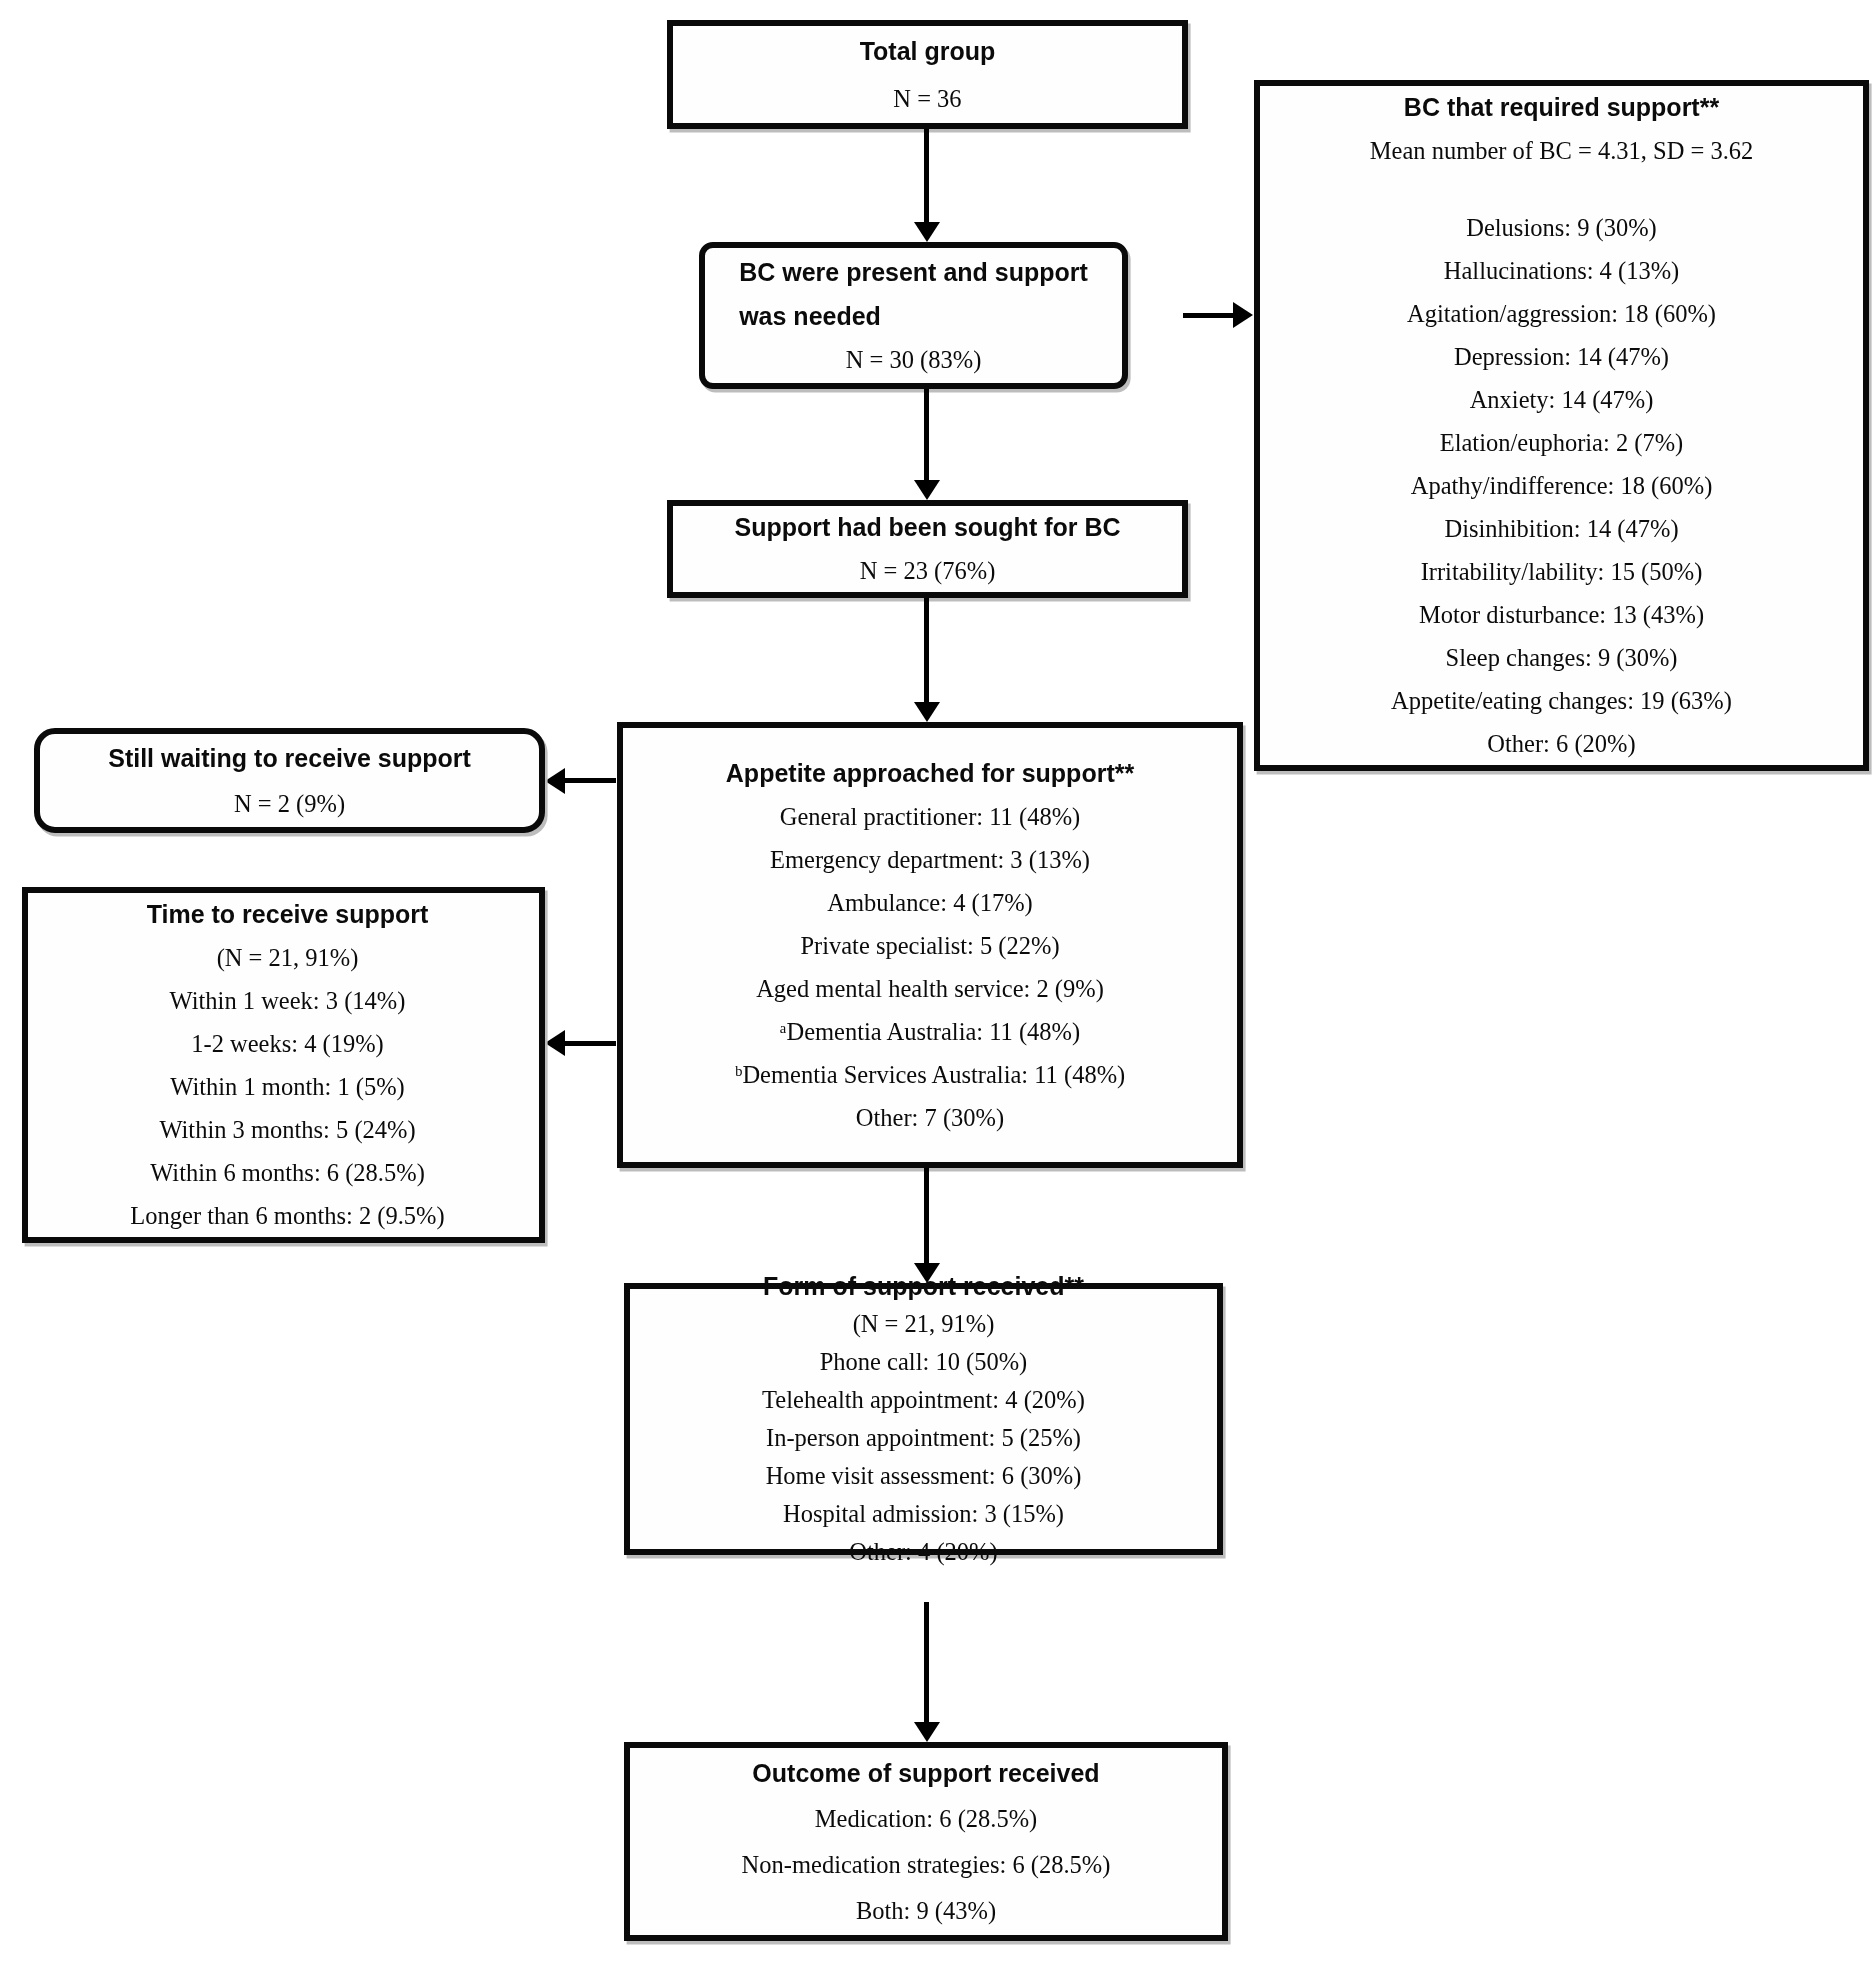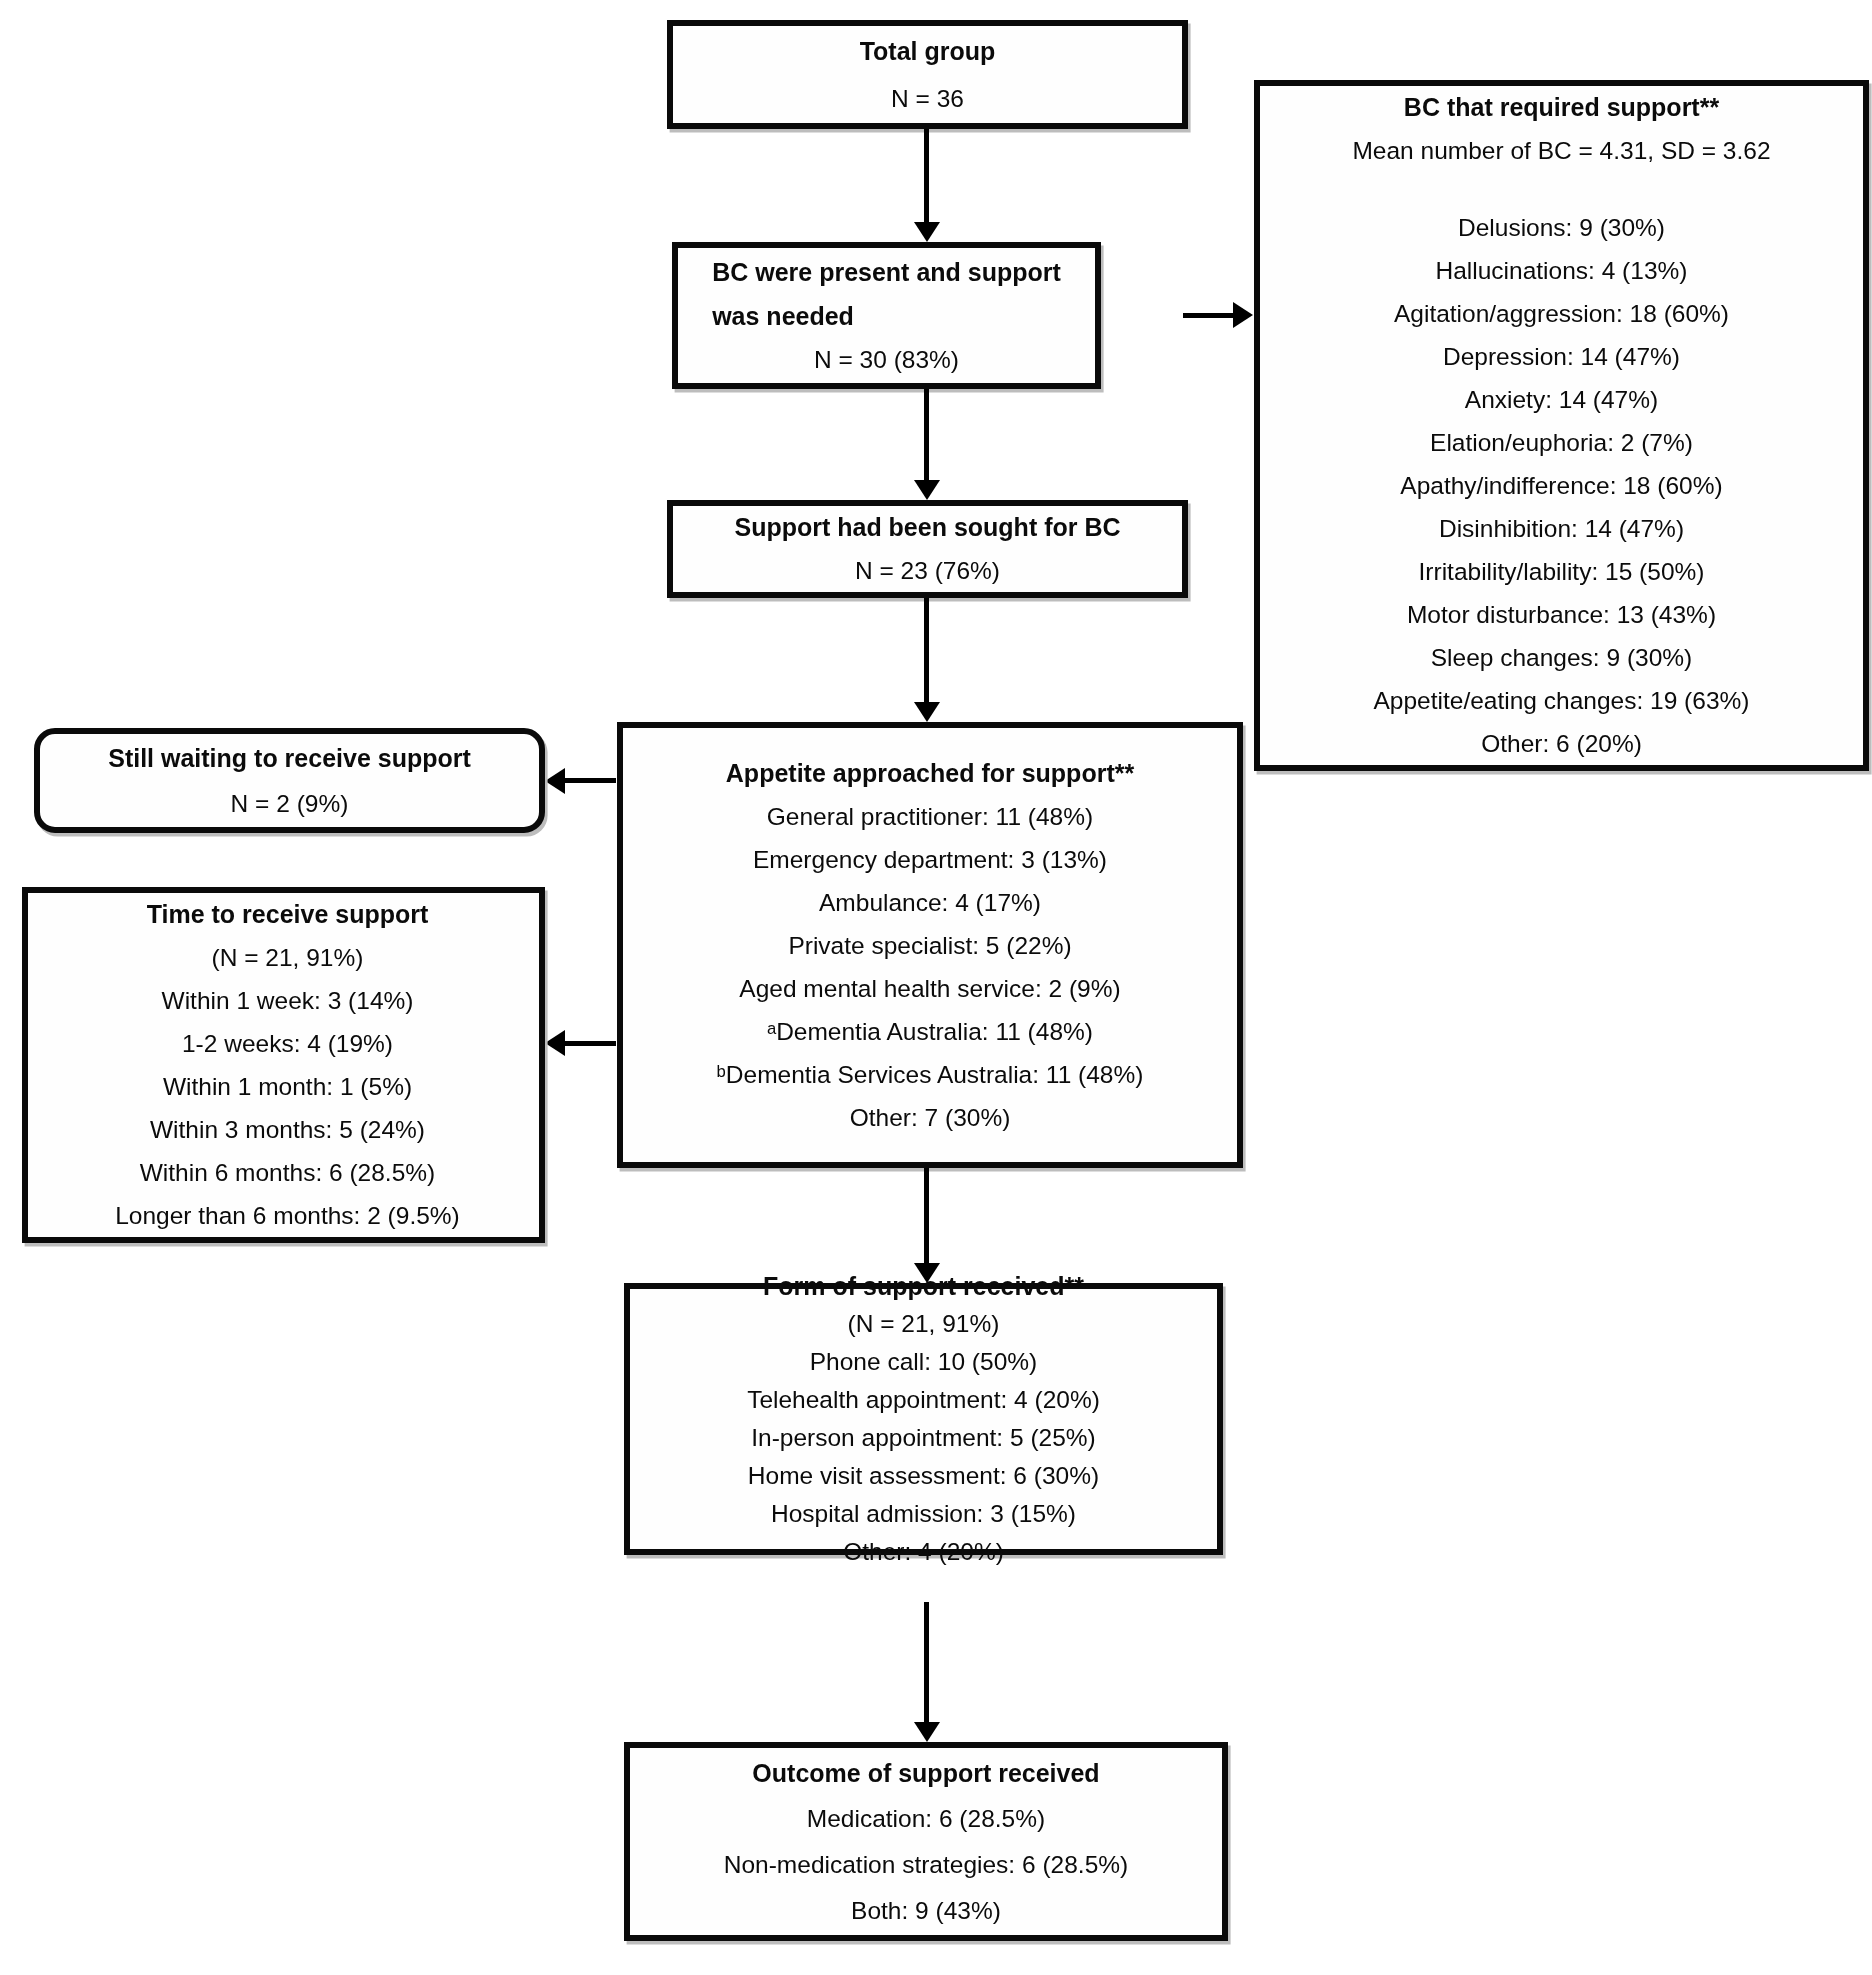--- a/index.html
+++ b/index.html
@@ -13,21 +13,21 @@
   .box{
     position:absolute;
     background:#fefefe;
     border:6.1px solid #0a0a0a;
     box-shadow:2.6px 3.5px 0 #bdbdbd;
     display:flex;flex-direction:column;
     align-items:center;justify-content:center;
     box-sizing:border-box;
   }
   .ttl{font-weight:bold;font-size:25px;white-space:pre-line;}
-  .txt{font-weight:normal;font-size:24.5px;white-space:pre-line;}
+  .txt{font-weight:normal;font-size:24.5px;white-space:pre-line;font-family:Liberation Serif, serif;}
   .lh108 .ttl,.lh108 .txt{line-height:47px;}
   .lh104 .ttl,.lh104 .txt{line-height:46px;}
   .lh100 .ttl,.lh100 .txt{line-height:44px;}
   .lh98  .ttl,.lh98  .txt{line-height:43px;}
   .lh97  .ttl,.lh97  .txt{line-height:43px;}
   .lh106 .ttl,.lh106 .txt{line-height:46px;}
   .lh87  .ttl,.lh87  .txt{line-height:38px;}
   .spacer{height:39px;}
   .vline{position:absolute;width:5.3px;background:#000;}
   .hline{position:absolute;height:5.3px;background:#000;}
@@ -42,21 +42,21 @@
 <div id="canvas">
 
   <div class="box lh108" style="left:667px;top:20px;width:521px;height:109px;">
     <div class="ttl">Total group</div>
     <div class="txt">N = 36</div>
   </div>
 
   <div class="vline" style="left:924px;top:129px;height:93px;"></div>
   <div class="ah ah-down" style="left:914px;top:222px;"></div>
 
-  <div class="box lh100" style="left:672px;top:242px;width:429px;height:147px;">
+  <div class="box lh100" style="left:699px;top:242px;width:429px;height:147px;border-radius:14px;">
     <div class="ttl">BC were present and support
 was needed</div>
     <div class="txt">N = 30  (83%)</div>
   </div>
 
   <div class="hline" style="left:1183px;top:313px;width:51px;"></div>
   <div class="ah ah-right" style="left:1233px;top:302px;"></div>
 
   <div class="box lh97" style="left:1254px;top:80px;width:615px;height:691px;">
     <div class="ttl">BC that required support**</div>

